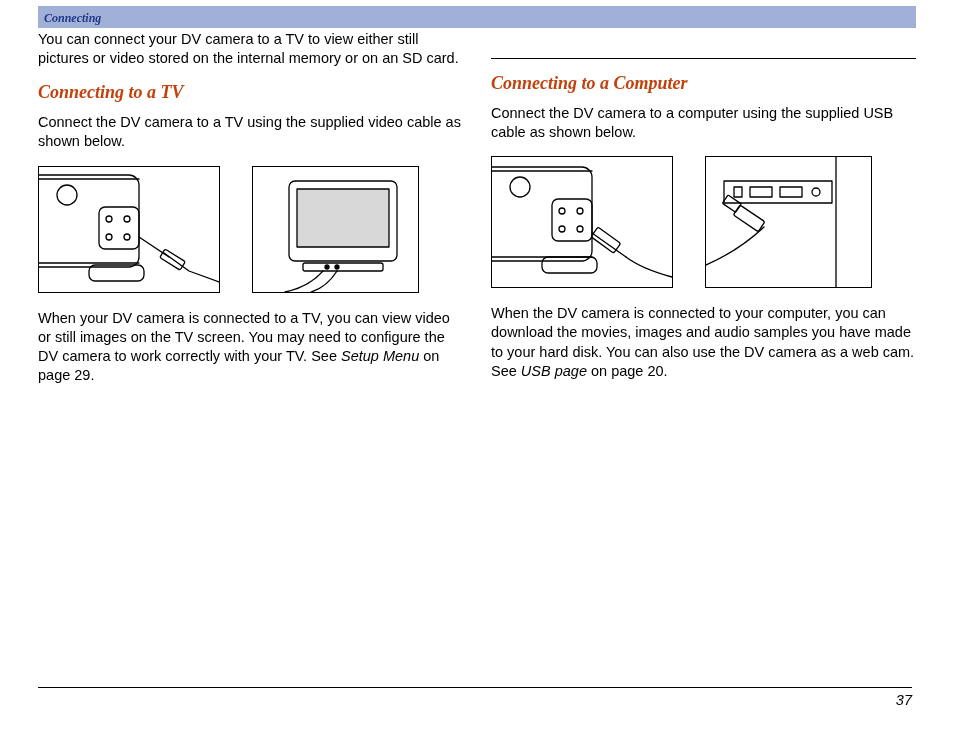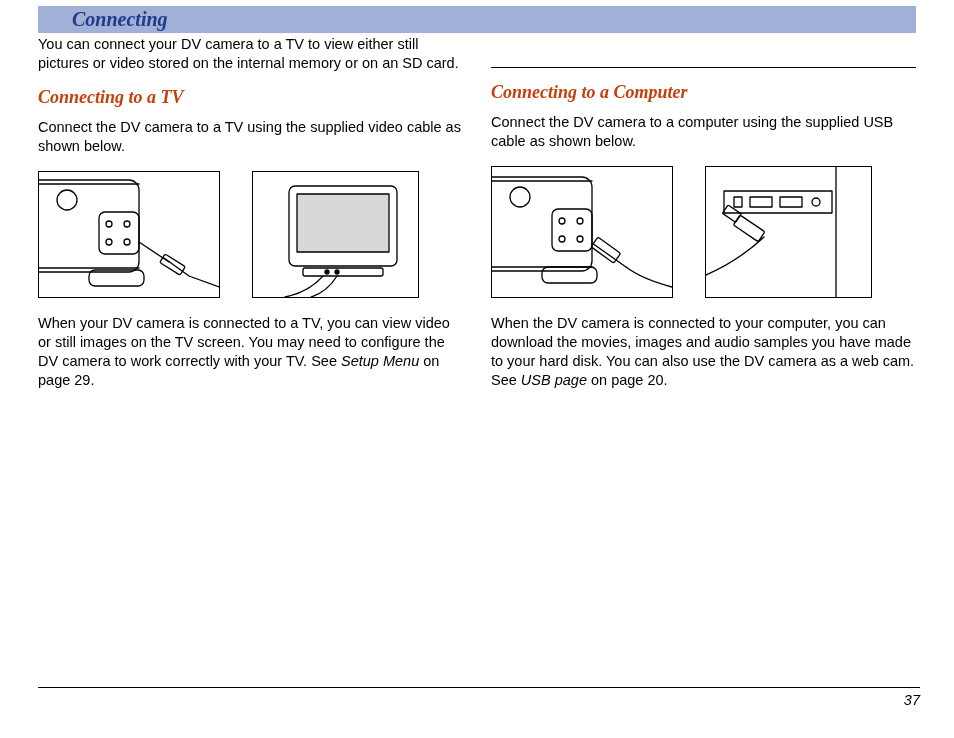--- a/index.html
+++ b/index.html
@@ -19,28 +19,26 @@
   }
   .banner{
     background:#a1b0d6;
     padding:2px 6px 2px 6px;
     margin-bottom:2px;
   }
   .banner-title{
     font-family:Georgia,"Times New Roman",serif;
     font-style:italic;
     font-weight:bold;
-    font-size:20px;
+    font-size:12px;
     color:#213a8b;
-    margin-left:28px;
   }
   .cols{
     display:flex;
     gap:28px;
-    align-items:flex-end;
   }
   .col{
     width:426px;
   }
   .col-right{
     padding-top:28px;
   }
   .rule{
     border:none;
     border-top:1px solid #000;
@@ -71,21 +69,21 @@
     position:relative;
   }
   .figbox.fb1{ width:180px; height:125px; }
   .figbox.fb2{ width:165px; height:125px; }
   .figbox.fc1{ width:180px; height:130px; }
   .figbox.fc2{ width:165px; height:130px; }
   .figbox svg{position:absolute;left:0;top:0;}
   .footer{
     position:absolute;
     left:38px;
-    right:34px;
+    right:42px;
     bottom:30px;
   }
   .footer-rule{
     border:none;
     border-top:1px solid #000;
     margin:0 0 4px 0;
   }
   .pagenum{
     text-align:right;
     font-style:italic;

